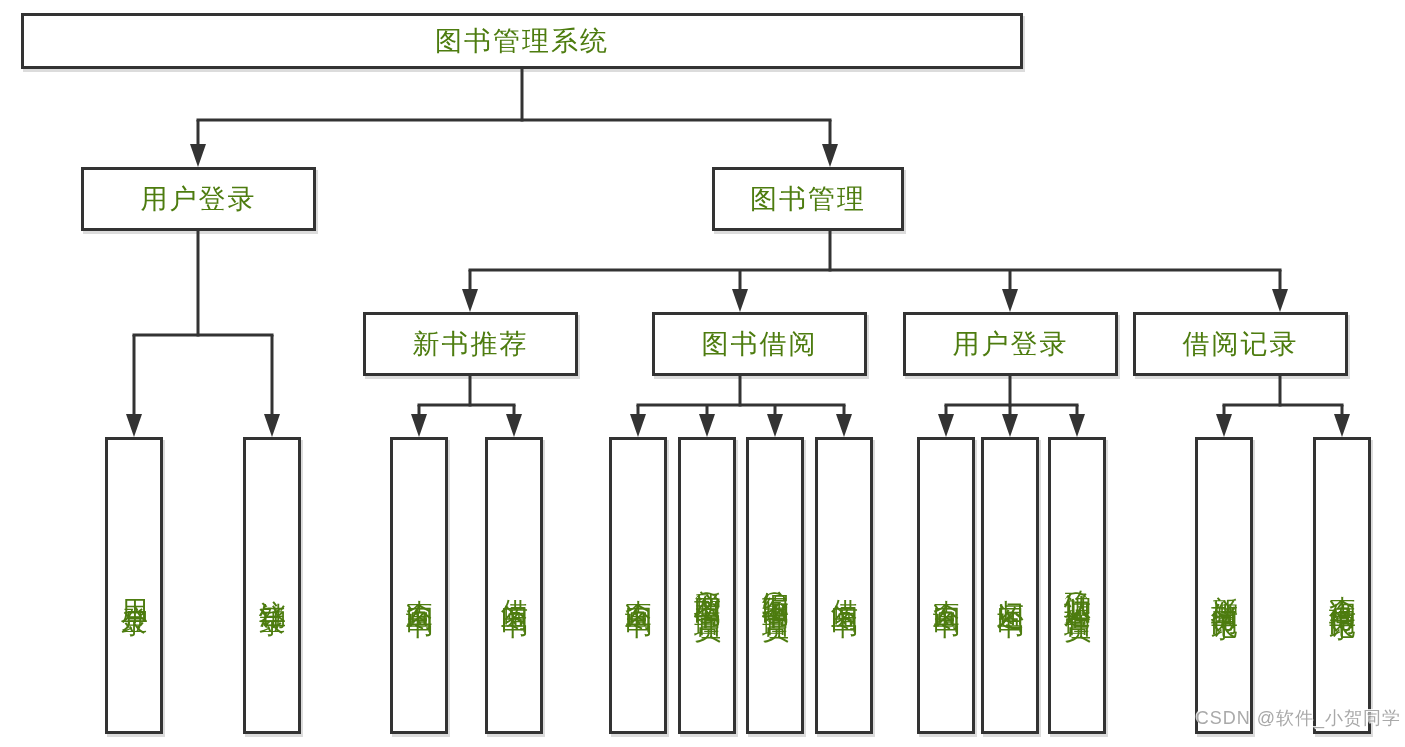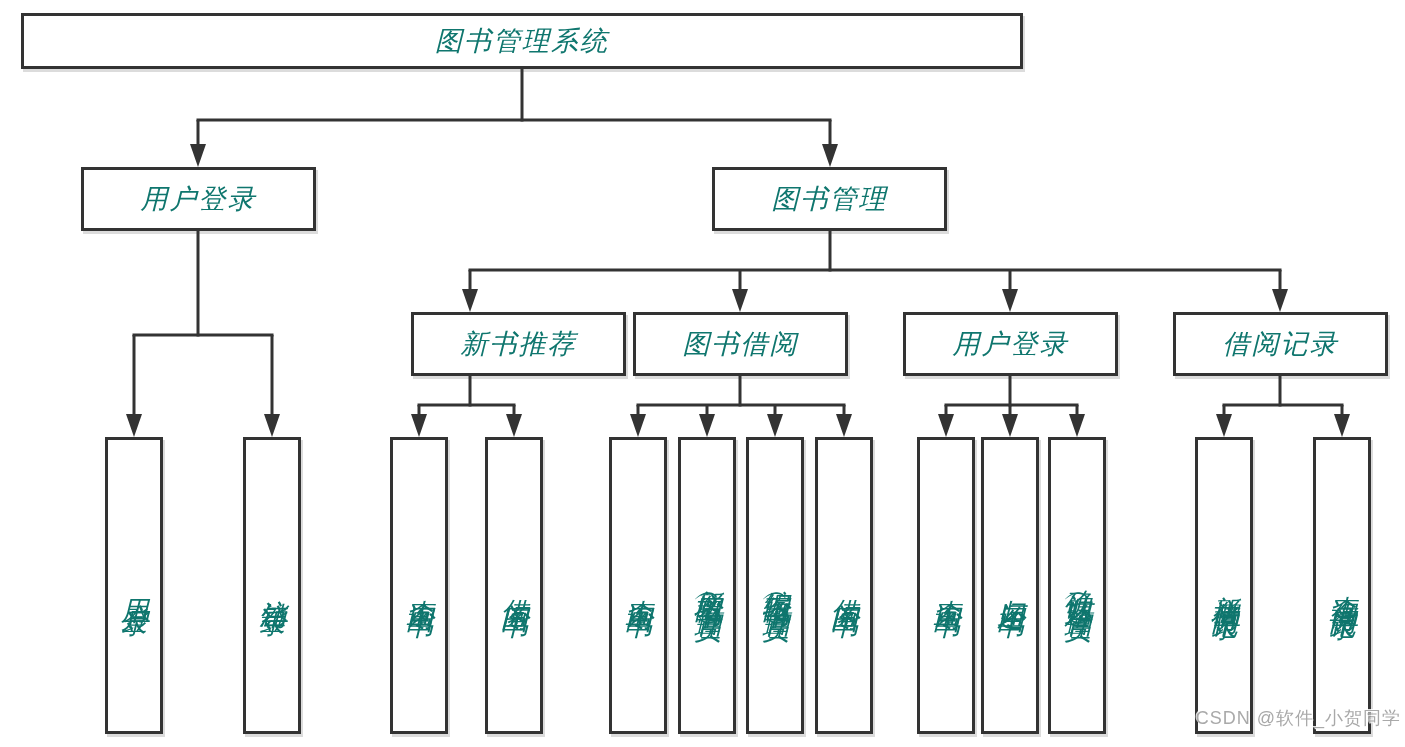--- a/index.html
+++ b/index.html
@@ -19,26 +19,25 @@
     position: absolute;
     left: 0; top: 0;
     width: 1405px;
     height: 747px;
   }
   .node {
     position: absolute;
     box-sizing: border-box;
     border: 3px solid #333333;
     background: #ffffff;
-    color: #0f766e;
+    color: #4d7c0f;
     display: flex;
     align-items: center;
     justify-content: center;
     box-shadow: 2px 3px 0 rgba(60,60,60,0.18);
-    font-style: italic;
   }
   .hbox {
     font-size: 27px;
     letter-spacing: 2px;
     line-height: 1;
     text-align: center;
   }
   .vbox {
     width: 58px;
     height: 297px;
@@ -47,26 +46,26 @@
   .vbox span {
     writing-mode: vertical-rl;
     text-orientation: mixed;
     font-size: 27px;
     letter-spacing: 4px;
     line-height: 1;
     white-space: nowrap;
   }
   .root-box   { left: 21px;  top: 13px;  width: 1002px; height: 56px; }
   .l2-left    { left: 81px;  top: 167px; width: 235px;  height: 64px; }
-  .l2-right   { left: 712px; top: 167px; width: 235px;  height: 64px; }
+  .l2-right   { left: 712px; top: 167px; width: 192px;  height: 64px; }
   .l3         { top: 312px;  width: 215px; height: 64px; }
-  .l3-a { left: 363px; margin-left: 48px; }
-  .l3-b { left: 633px; justify-content: center; }
+  .l3-a { left: 363px; }
+  .l3-b { left: 652px; justify-content: center; }
   .l3-c { left: 903px; }
-  .l3-d { left: 1173px; }
+  .l3-d { left: 1133px; }
   .vx-1  { left: 105px; }
   .vx-2  { left: 243px; }
   .vx-3  { left: 390px; }
   .vx-4  { left: 485px; }
   .vx-5  { left: 609px; }
   .vx-6  { left: 678px; }
   .vx-7  { left: 746px; }
   .vx-8  { left: 815px; }
   .vx-9  { left: 917px; }
   .vx-10 { left: 981px; }

